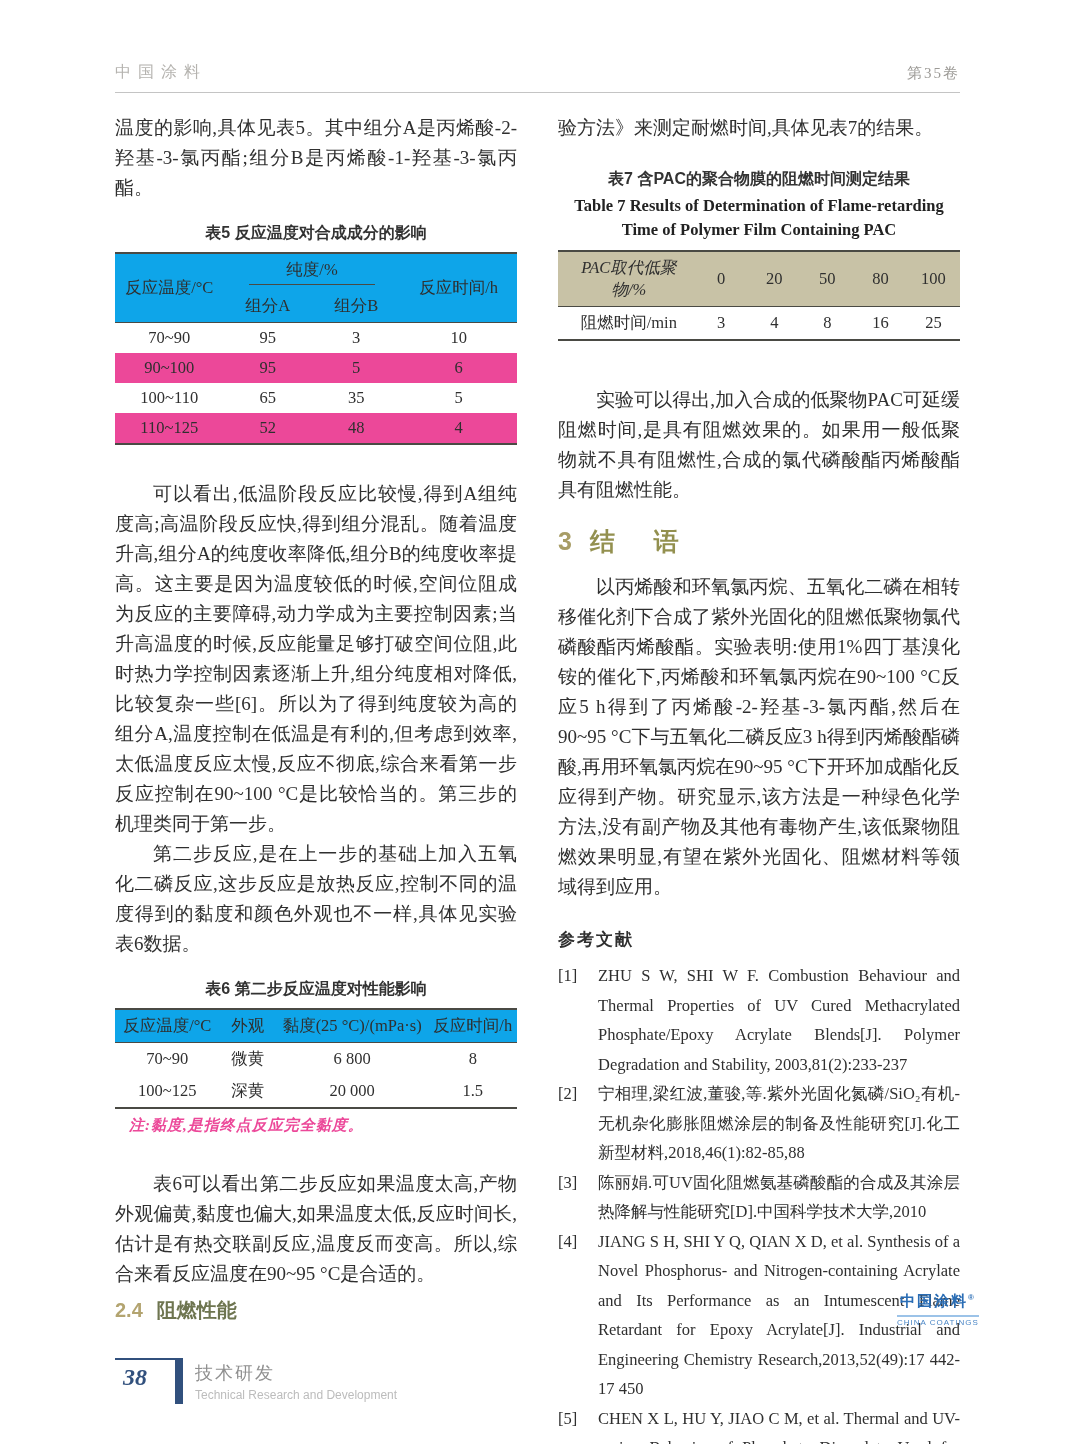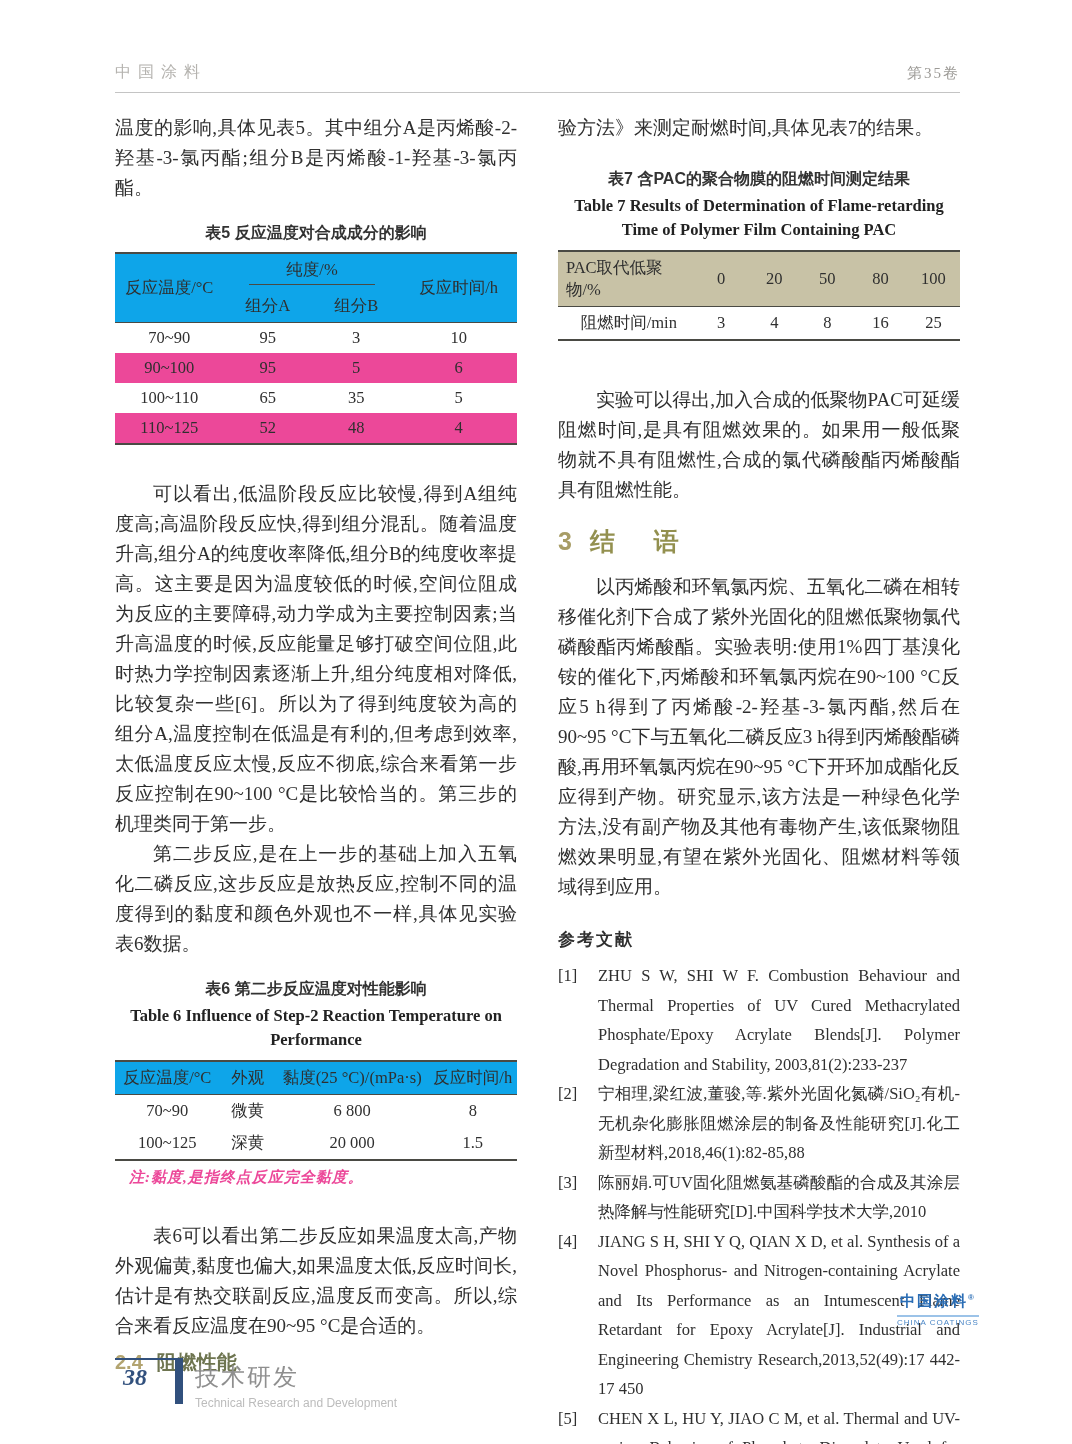--- a/index.html
+++ b/index.html
@@ -62,21 +62,21 @@
   .reftext{flex:1;text-align:justify;}
   
   .footer{position:absolute;left:115px;top:1358px;display:flex;align-items:flex-start;}
   .pagebox{position:relative;width:68px;height:46px;border-top:2px solid #31507d;}
   .pagenum{
     position:absolute;left:8px;top:4px;
     font-size:24px;font-weight:bold;font-style:italic;color:#31507d;
   }
   .pagebar{position:absolute;right:0;top:0;width:8px;height:44px;background:#31507d;}
   .foot-text{margin-left:12px;padding-top:3px;font-family:"Liberation Sans","DejaVu Sans",sans-serif;}
-  .foot-zh{font-size:24px;color:#8f8f8f;letter-spacing:2px;}
+  .foot-zh{font-size:18px;color:#8f8f8f;letter-spacing:2px;}
   .foot-en{font-size:12px;color:#bcbcbc;margin-top:3px;}
   
   .logo{position:absolute;left:888px;top:1292px;width:100px;text-align:center;
     font-family:"Liberation Sans","DejaVu Sans",sans-serif;}
   .logo-name{font-size:15px;font-weight:bold;color:#2a6db5;letter-spacing:2px;}
   .logo-name sup{font-size:8px;}
   .logo-sub{font-size:8px;color:#4a86c6;letter-spacing:1px;margin-top:2px;
     border-top:2px solid #9cc3e8;padding-top:1px;display:inline-block;}
 </style>
 </head>
@@ -145,21 +145,20 @@
                 <td>4</td>
             </tr>
           </tbody>
         </table>
 
         <p class="para indent gap-top">可以看出,低温阶段反应比较慢,得到A组纯度高;高温阶段反应快,得到组分混乱。随着温度升高,组分A的纯度收率降低,组分B的纯度收率提高。这主要是因为温度较低的时候,空间位阻成为反应的主要障碍,动力学成为主要控制因素;当升高温度的时候,反应能量足够打破空间位阻,此时热力学控制因素逐渐上升,组分纯度相对降低,比较复杂一些[6]。所以为了得到纯度较为高的组分A,温度控制在低温是有利的,但考虑到效率,太低温度反应太慢,反应不彻底,综合来看第一步反应控制在90~100 °C是比较恰当的。第三步的机理类同于第一步。</p>
         <p class="para indent">第二步反应,是在上一步的基础上加入五氧化二磷反应,这步反应是放热反应,控制不同的温度得到的黏度和颜色外观也不一样,具体见实验表6数据。</p>
 
         <div class="tcap">
           <div class="tcap-zh">表6 第二步反应温度对性能影响</div>
-          <div class="tcap-en">Table 6 Influence of Step-2 Reaction Temperature on Performance</div>
         </div>
 
         <table class="tbl">
           <colgroup>
               <col style="width:26%">
               <col style="width:14%">
               <col style="width:38%">
               <col style="width:22%">
             </colgroup>
           <thead class="hline">
@@ -207,21 +206,21 @@
           <colgroup>
               <col style="width:34%">
               <col style="width:13.2%">
               <col style="width:13.2%">
               <col style="width:13.2%">
               <col style="width:13.2%">
               <col style="width:13.2%">
             </colgroup>
           <tbody>
             <tr>
-              <td style="text-align:left;padding-left:8px;">PAC取代低聚物/%</td>
+              <td style="text-align:center;padding-left:8px;font-style:italic;">PAC取代低聚物/%</td>
                 <td>0</td>
                 <td>20</td>
                 <td>50</td>
                 <td>80</td>
                 <td>100</td>
             </tr>
             <tr>
               <td style="text-align:center;padding-left:8px;">阻燃时间/min</td>
                 <td>3</td>
                 <td>4</td>

